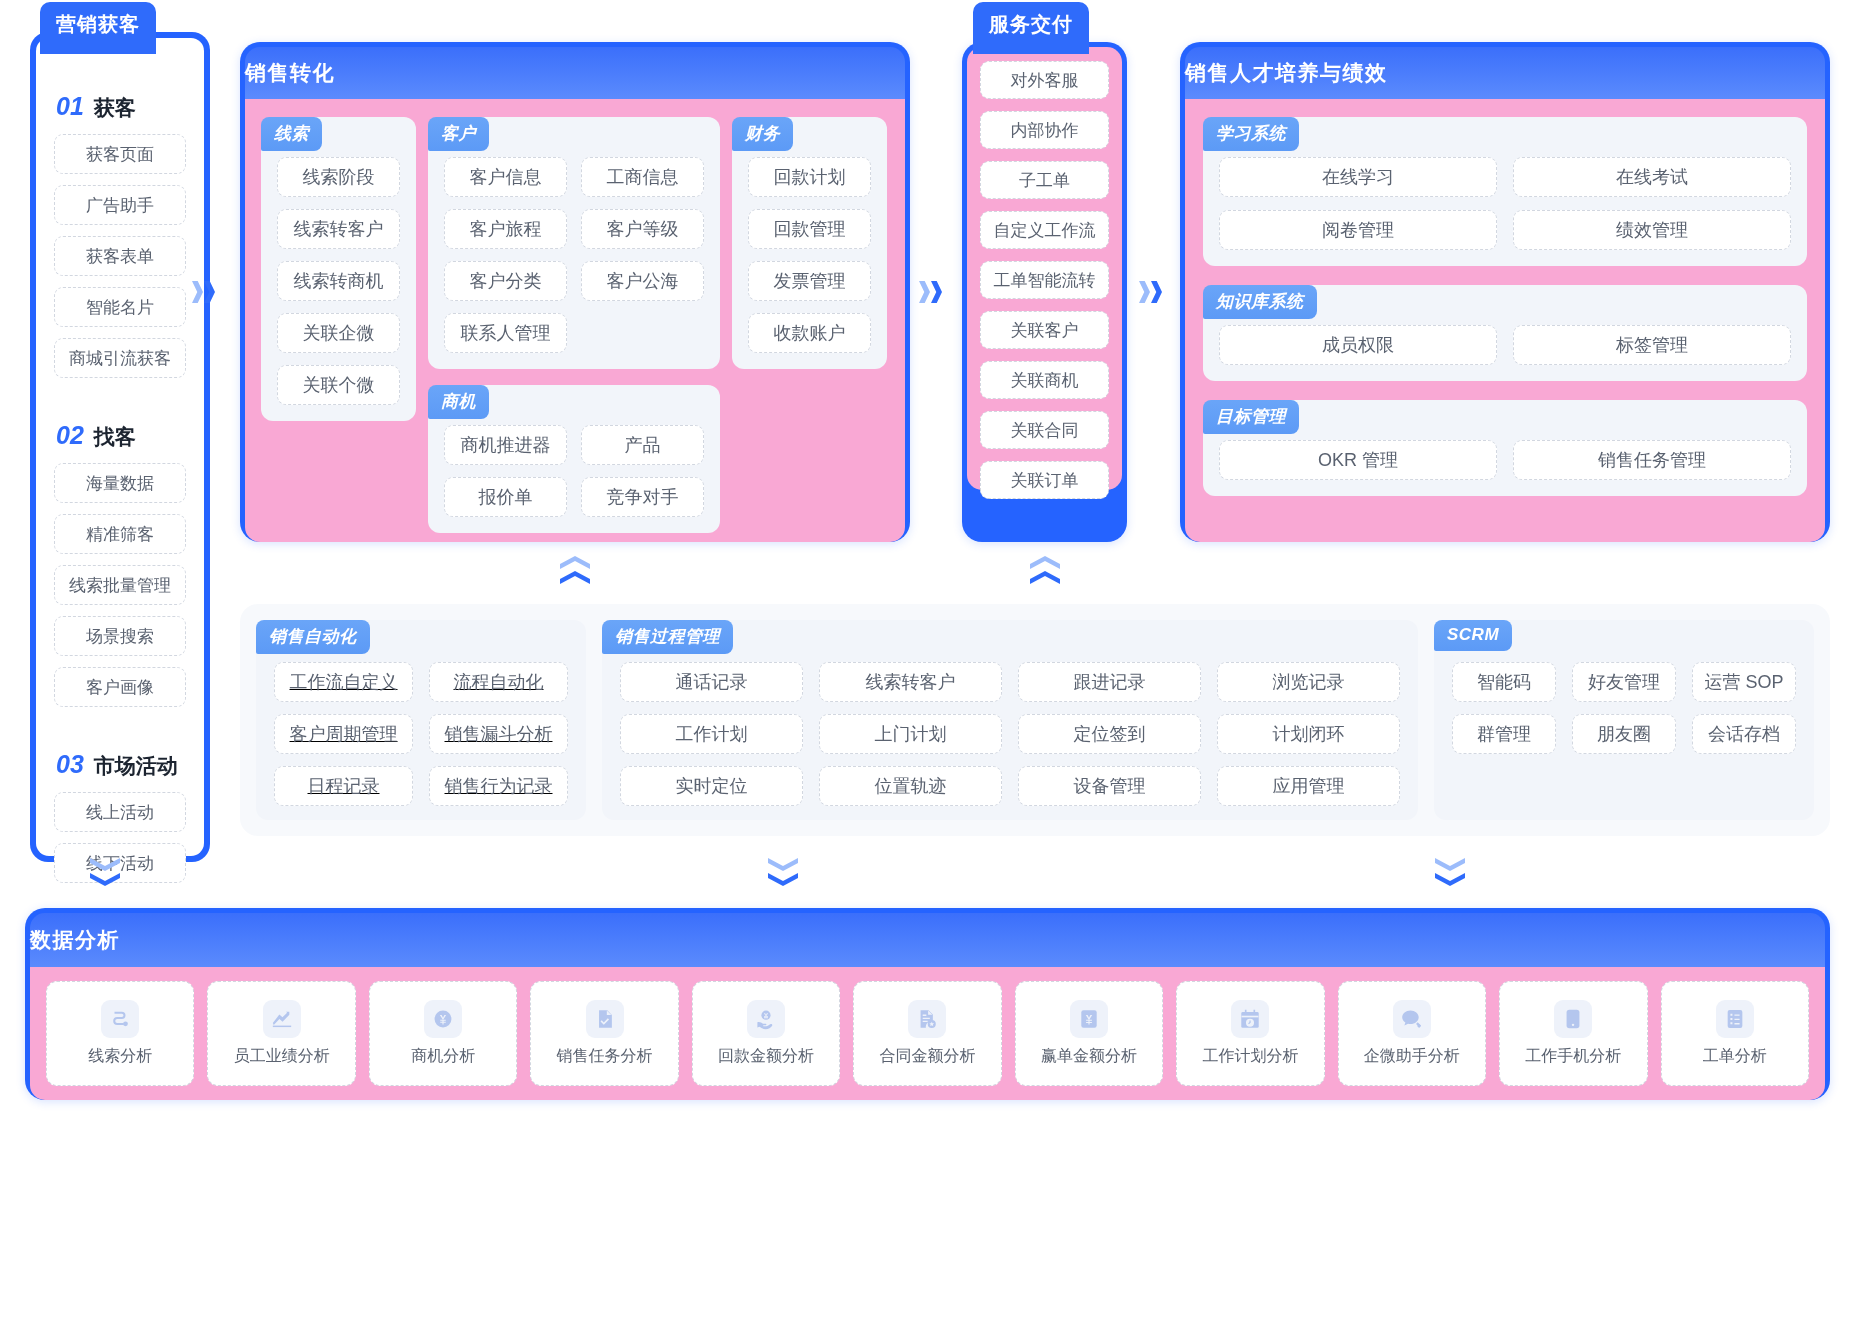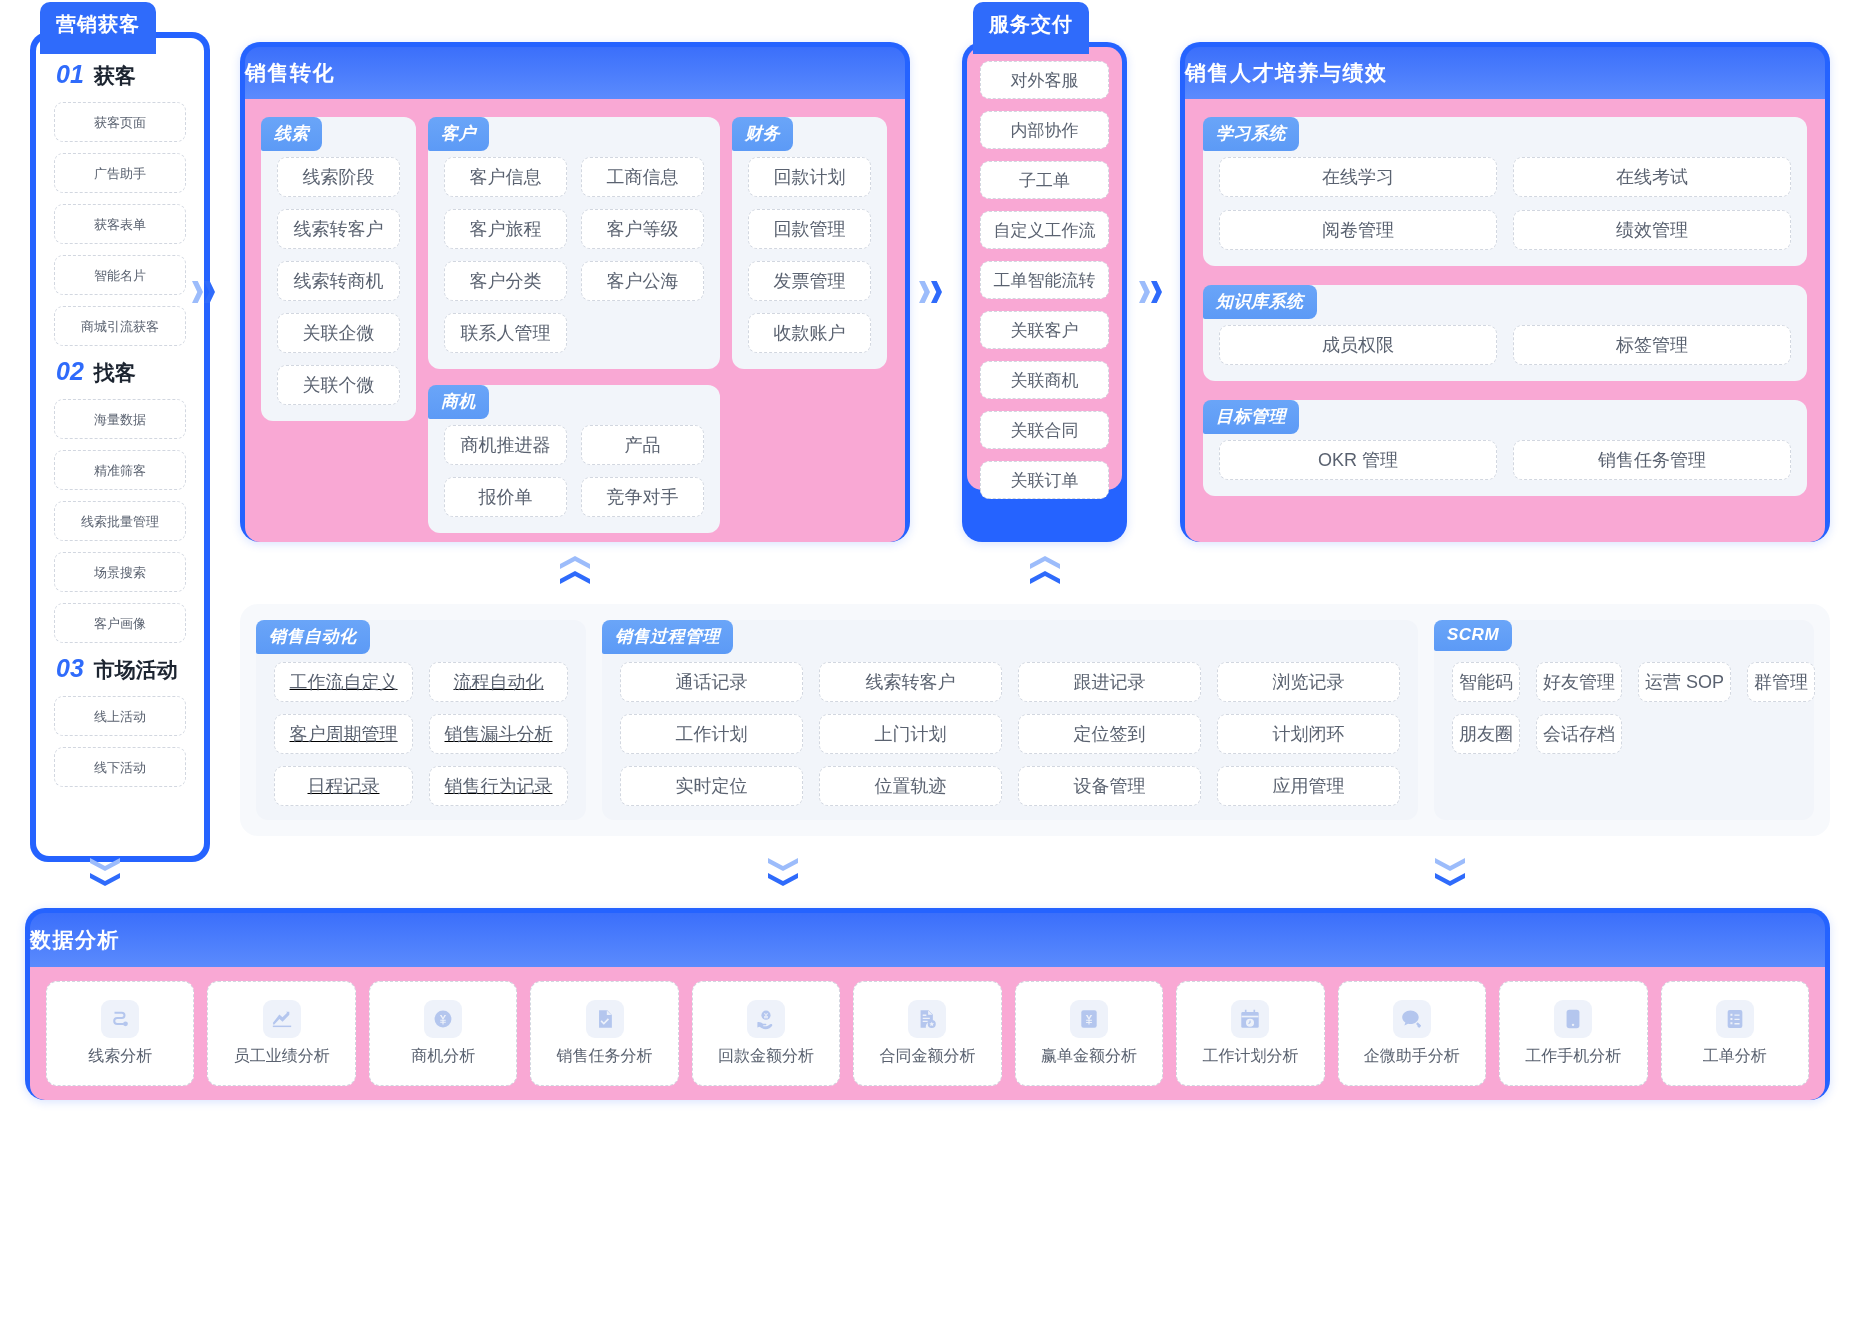--- a/index.html
+++ b/index.html
@@ -98,24 +98,24 @@
     background: #fff;
     border-radius: 13px;
     height: 100%;
     padding: 14px 18px;
   }
   .sec-title {
     display: flex; align-items: baseline; gap: 10px;
     margin: 8px 0 12px 2px;
   }
   .sec-num {
-    color: #2f6bfb; font-size: 25px; font-weight: bold; font-style: italic;
+    color: #2f6bfb; font-size: 25px; font-weight: bold; font-style: italic; margin-top: 32px;
   }
   .sec-name { color: #1c2430; font-size: 21px; font-weight: bold; }
-  #col-marketing .pill { margin-bottom: 11px; height: 40px; font-size: 13px; }
+  #col-marketing .pill { margin-bottom: 11px; height: 40px; font-size: 17px; }
 
   
   .chev-right { position: absolute; display: flex; gap: 1px; }
   .chev-right span {
     display: block; width: 11px; height: 22px;
     background: #2f6bfb;
     clip-path: polygon(0 0, 52% 0, 100% 50%, 52% 100%, 0 100%, 48% 50%);
   }
   .chev-right span.pale { background: #9cbcfb; }
 
@@ -369,21 +369,21 @@
         <div class="pill">定位签到</div>
         <div class="pill">计划闭环</div>
         <div class="pill">实时定位</div>
         <div class="pill">位置轨迹</div>
         <div class="pill">设备管理</div>
         <div class="pill">应用管理</div>
       </div>
     </div>
   <div class="groupbox" id="pg-2" style="width:380px;">
       <div class="chip">SCRM</div>
-      <div style="display: grid; grid-template-columns: repeat(4, 1fr); gap: 12px 16px;">
+      <div style="display: grid; grid-template-columns: repeat(3, 1fr); gap: 12px 16px;">
         <div class="pill">智能码</div>
         <div class="pill">好友管理</div>
         <div class="pill">运营 SOP</div>
         <div class="pill">群管理</div>
         <div class="pill">朋友圈</div>
         <div class="pill">会话存档</div>
       </div>
     </div>
 </div>
 

